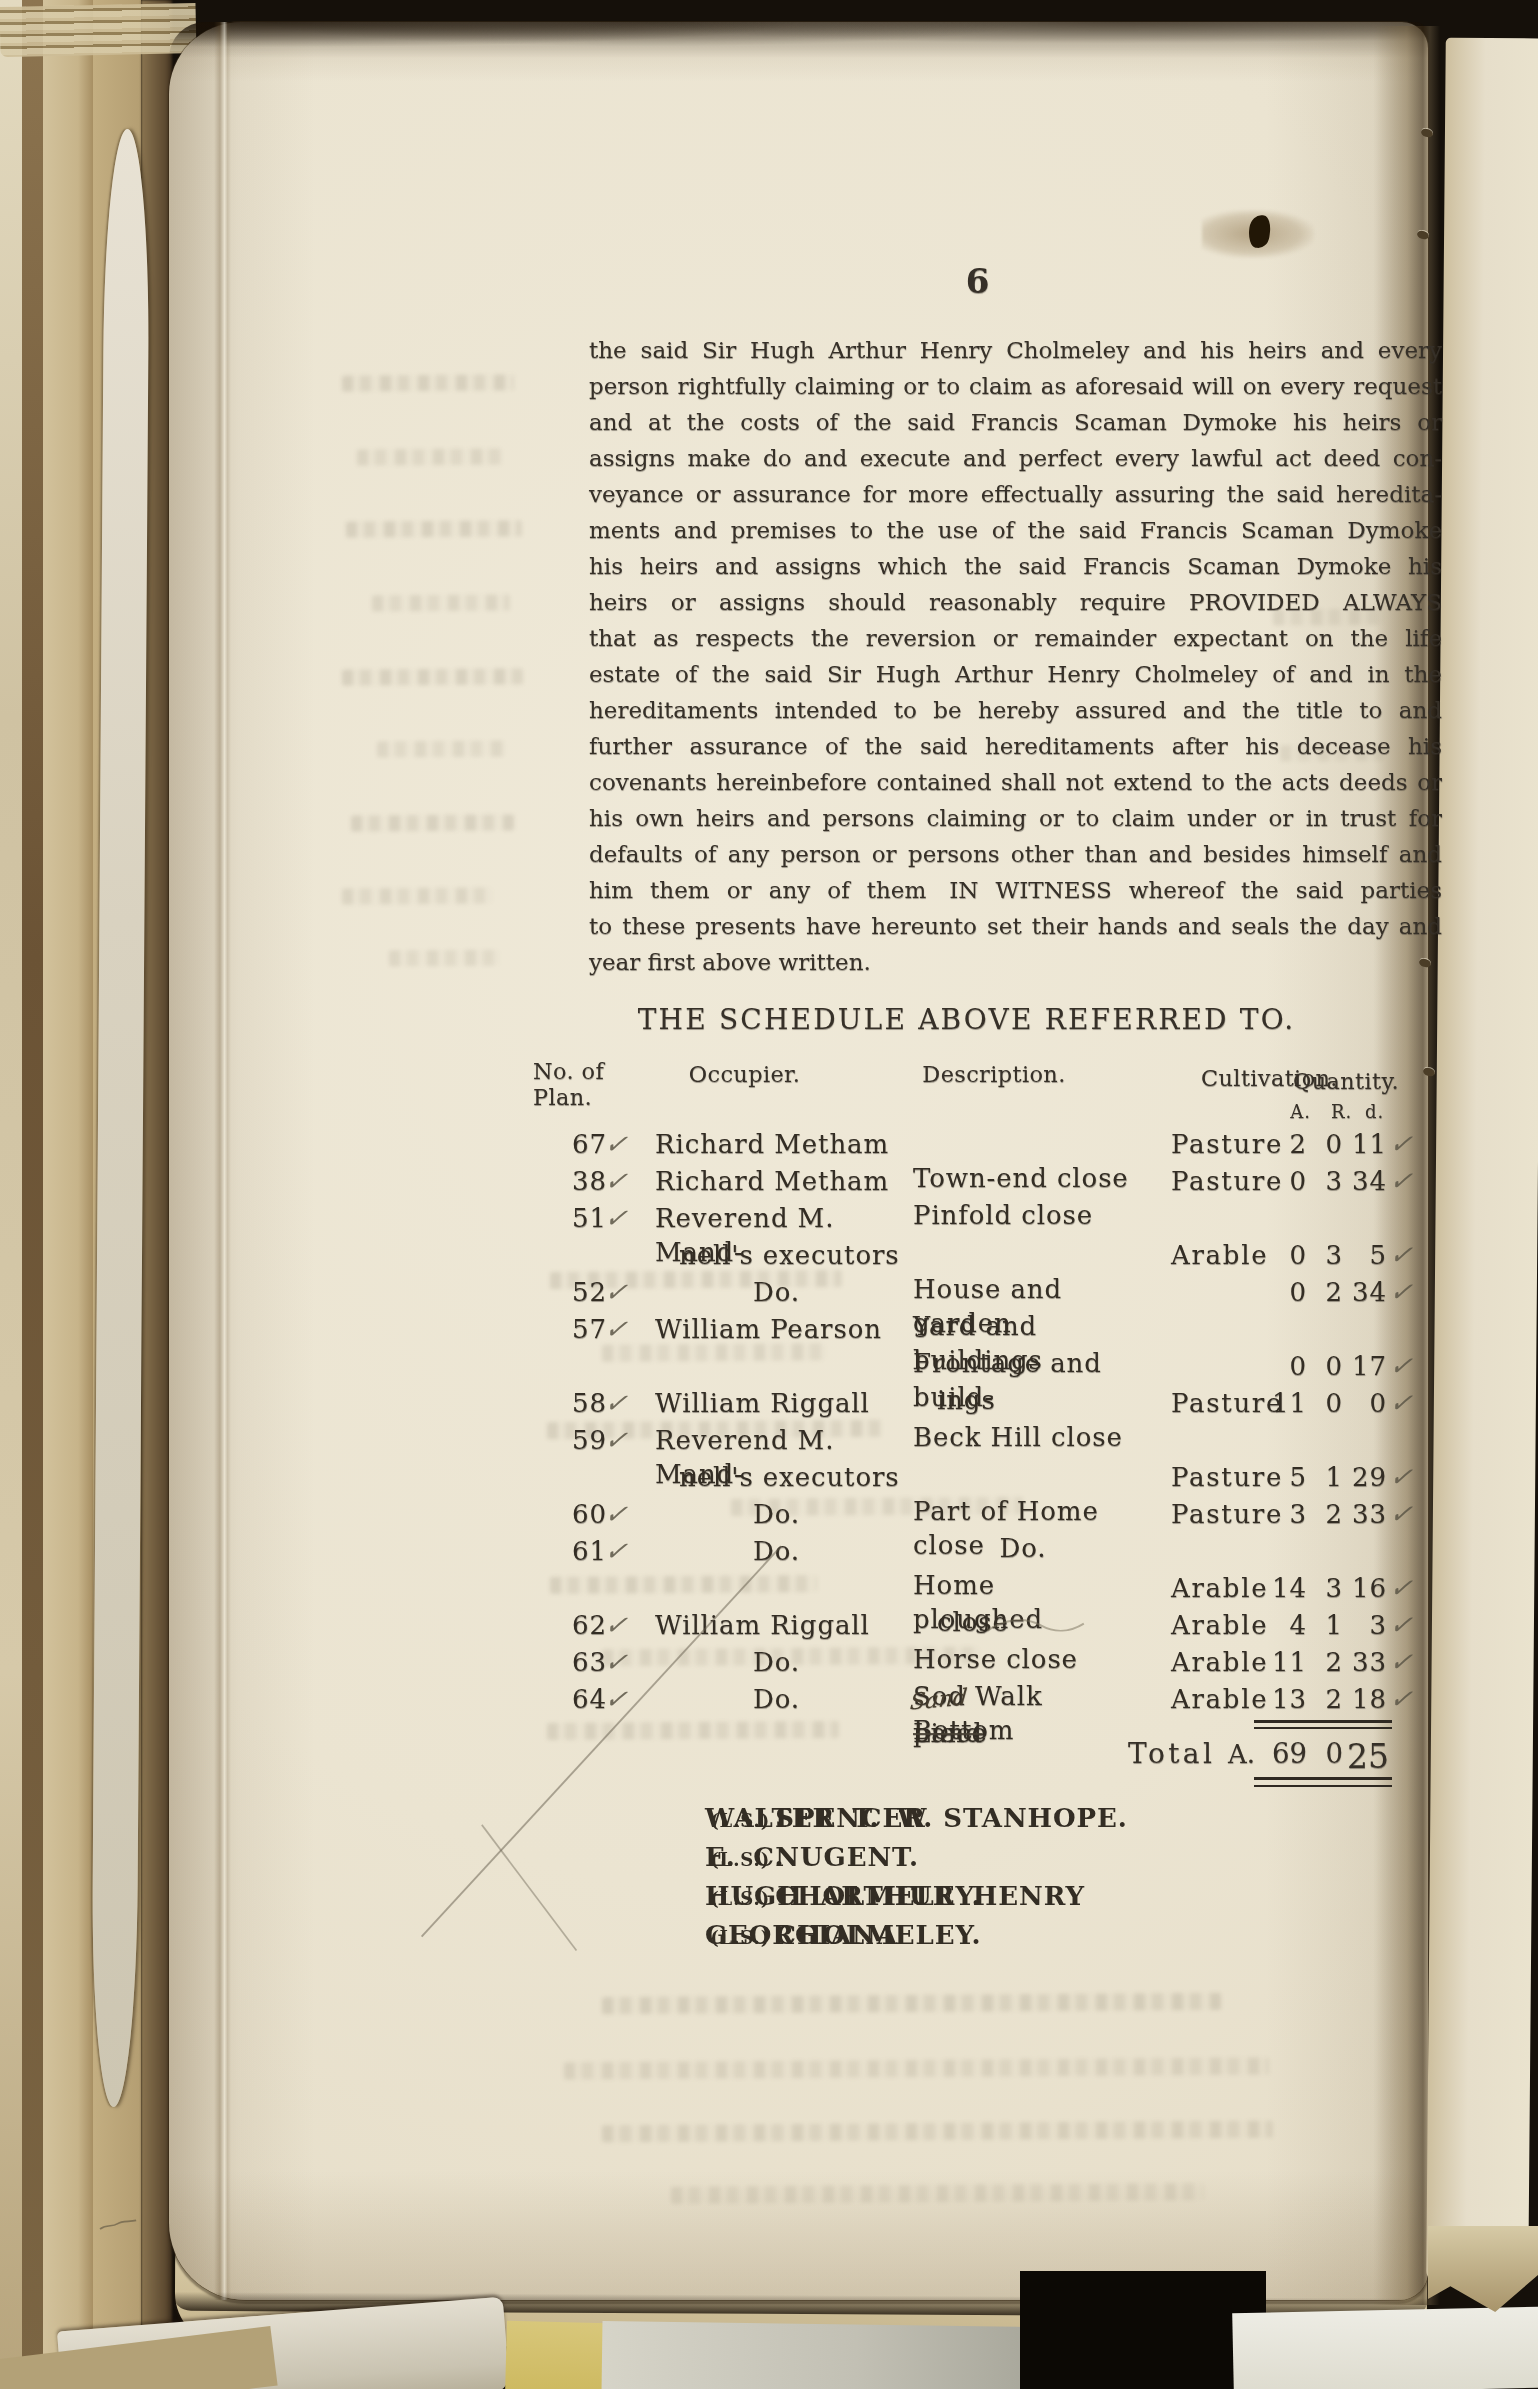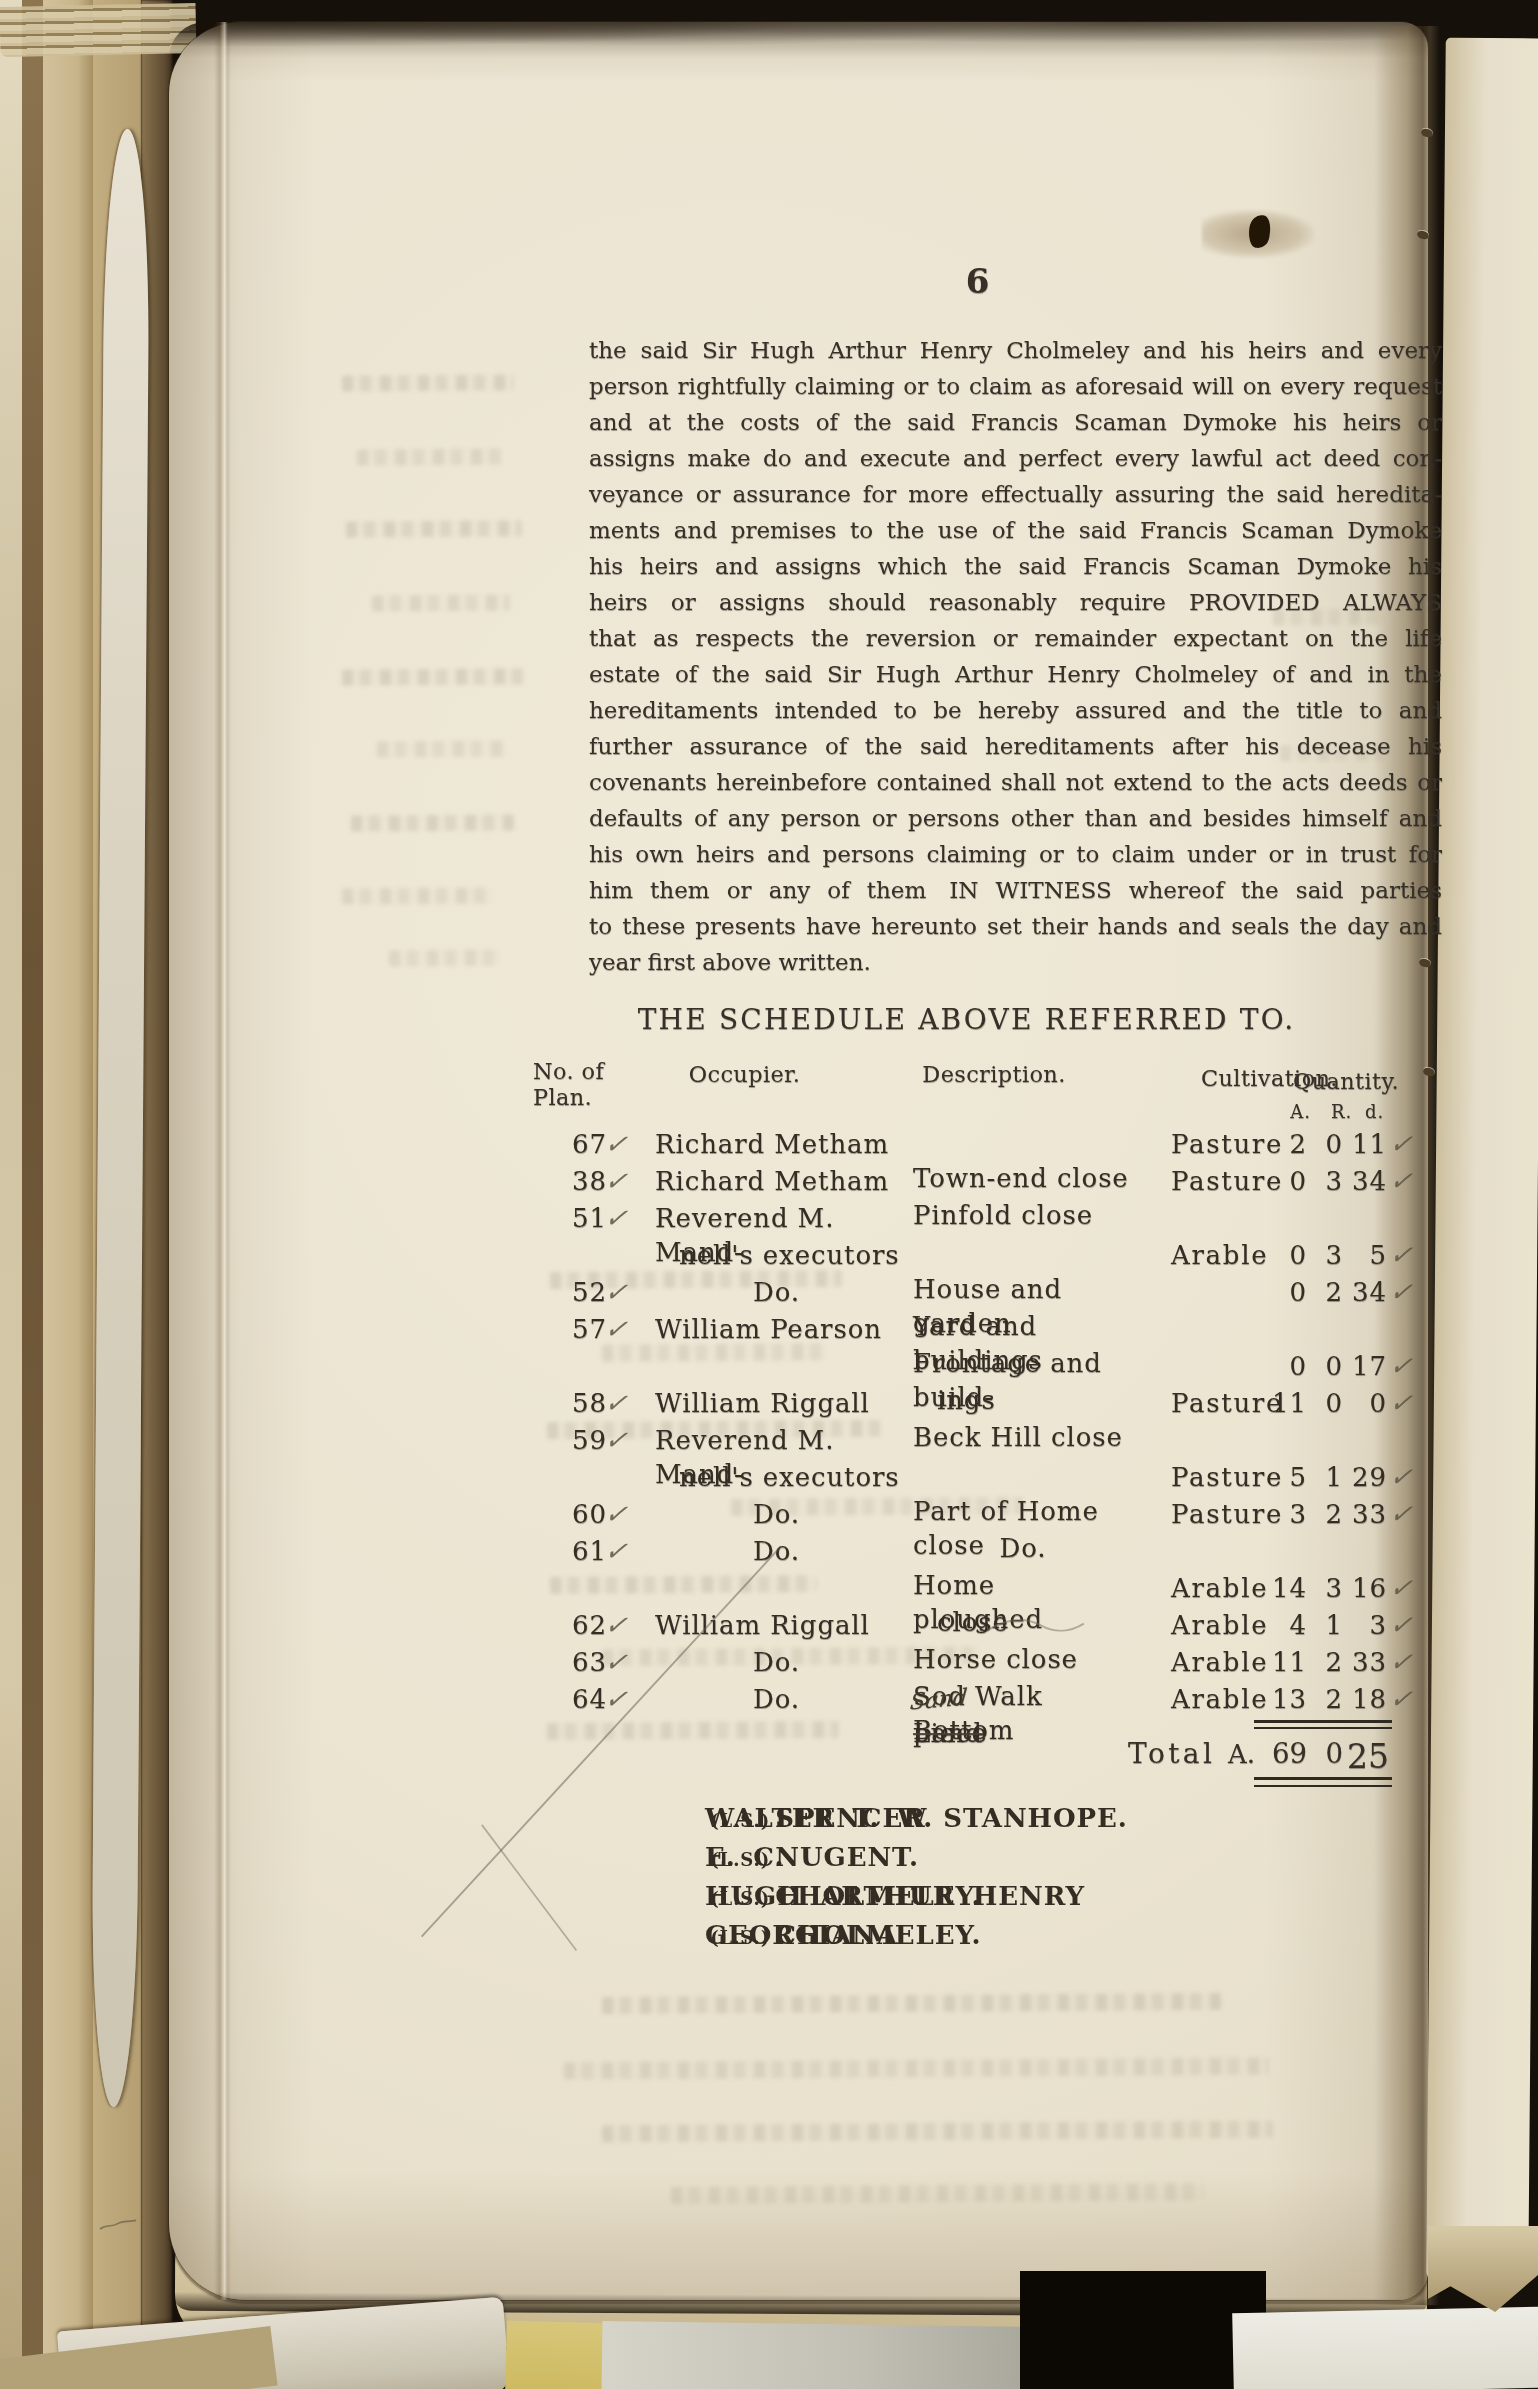--- a/index.html
+++ b/index.html
@@ -185,22 +185,22 @@
       <div class="pline">assigns make do and execute and perfect every lawful act deed con-</div>
       <div class="pline">veyance or assurance for more effectually assuring the said heredita-</div>
       <div class="pline">ments and premises to the use of the said Francis Scaman Dymoke</div>
       <div class="pline">his heirs and assigns which the said Francis Scaman Dymoke his</div>
       <div class="pline">heirs or assigns should reasonably require PROVIDED ALWAYS</div>
       <div class="pline">that as respects the reversion or remainder expectant on the life</div>
       <div class="pline">estate of the said Sir Hugh Arthur Henry Cholmeley of and in the</div>
       <div class="pline">hereditaments intended to be hereby assured and the title to and</div>
       <div class="pline">further assurance of the said hereditaments after his decease his</div>
       <div class="pline">covenants hereinbefore contained shall not extend to the acts deeds or</div>
+      <div class="pline">his own heirs and persons claiming or to claim under or in trust for</div>
       <div class="pline">defaults of any person or persons other than and besides himself and</div>
-      <div class="pline">his own heirs and persons claiming or to claim under or in trust for</div>
       <div class="pline">him them or any of them IN WITNESS whereof the said parties</div>
       <div class="pline">to these presents have hereunto set their hands and seals the day and</div>
       <div class="pline last">year first above written.</div>
     </div>
 
   <div class="schedTitle txt">THE SCHEDULE ABOVE REFERRED TO.</div>
 
   <div class="hdr hdrPlan txt">No. of Plan.</div>
   <div class="hdr hdrOcc txt">Occupier.</div>
   <div class="hdr hdrDesc txt">Description.</div>

